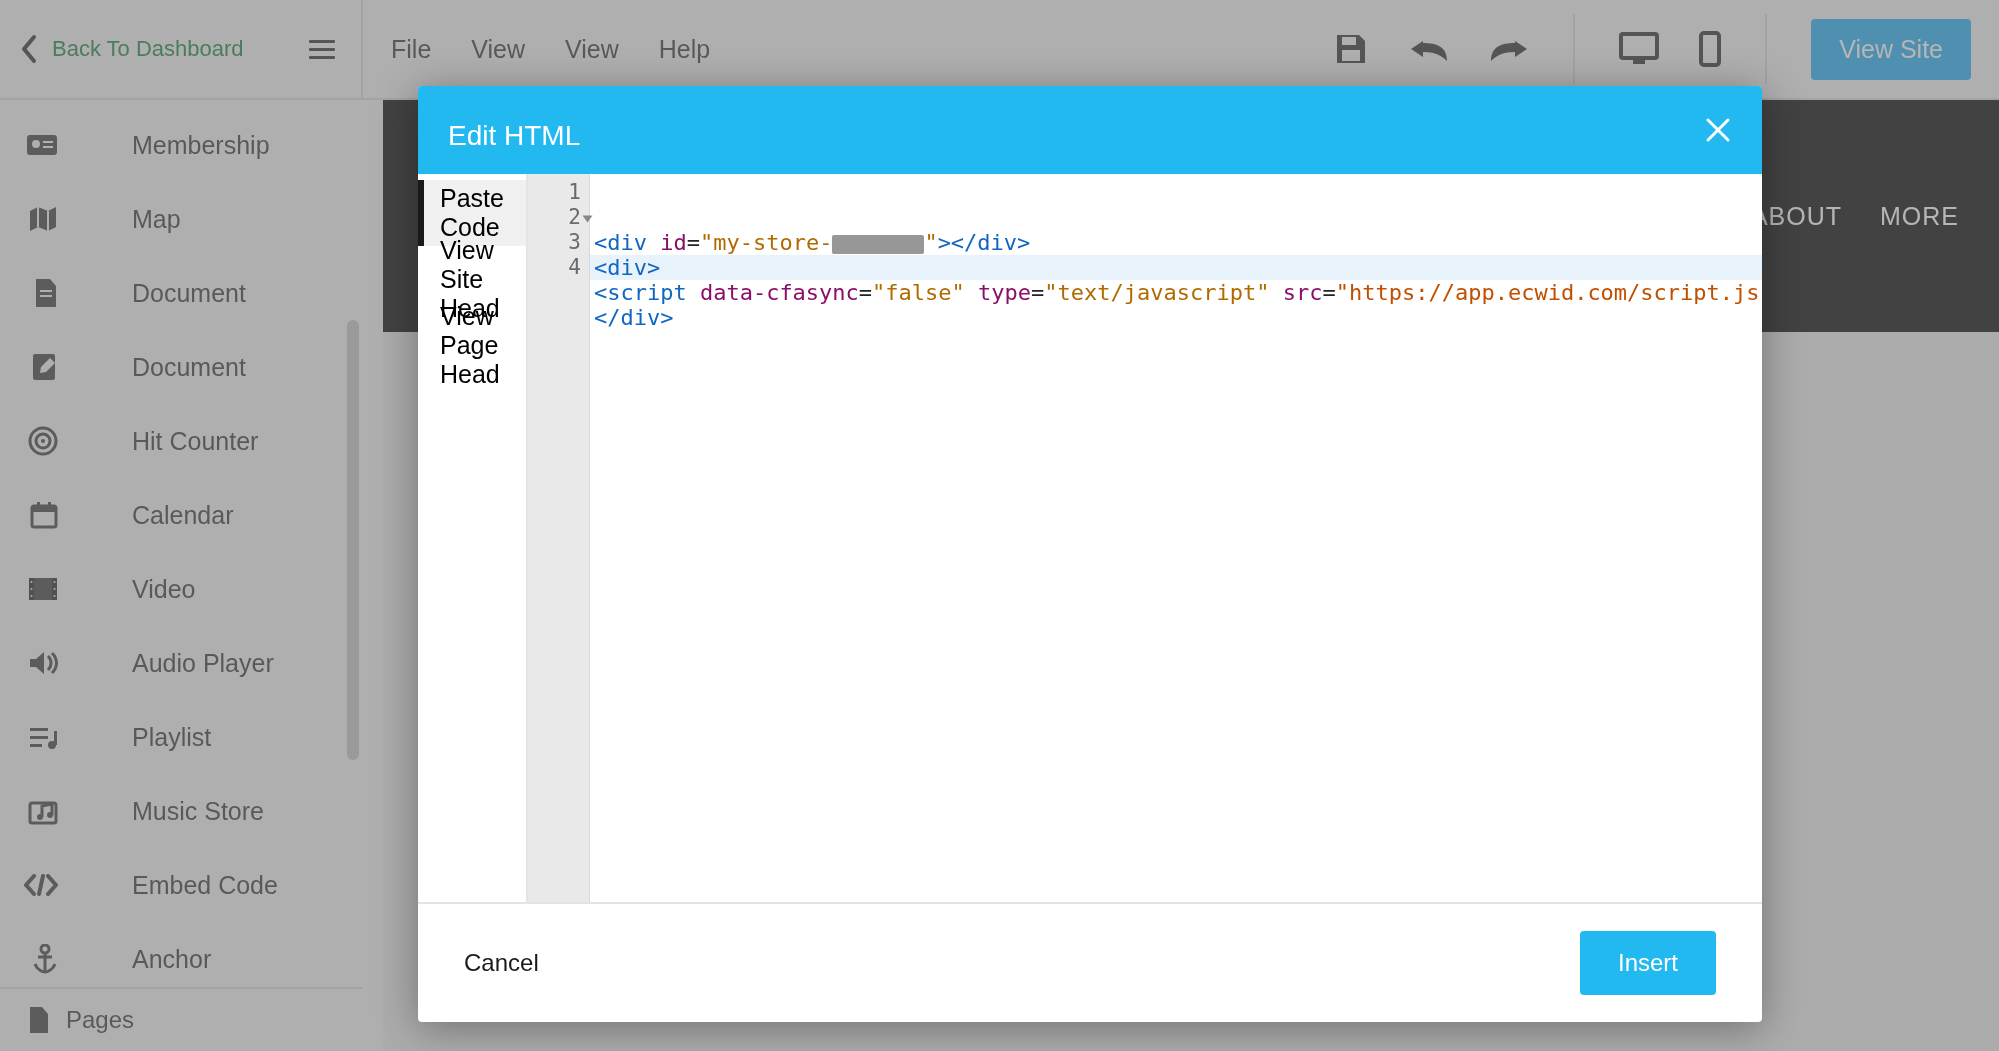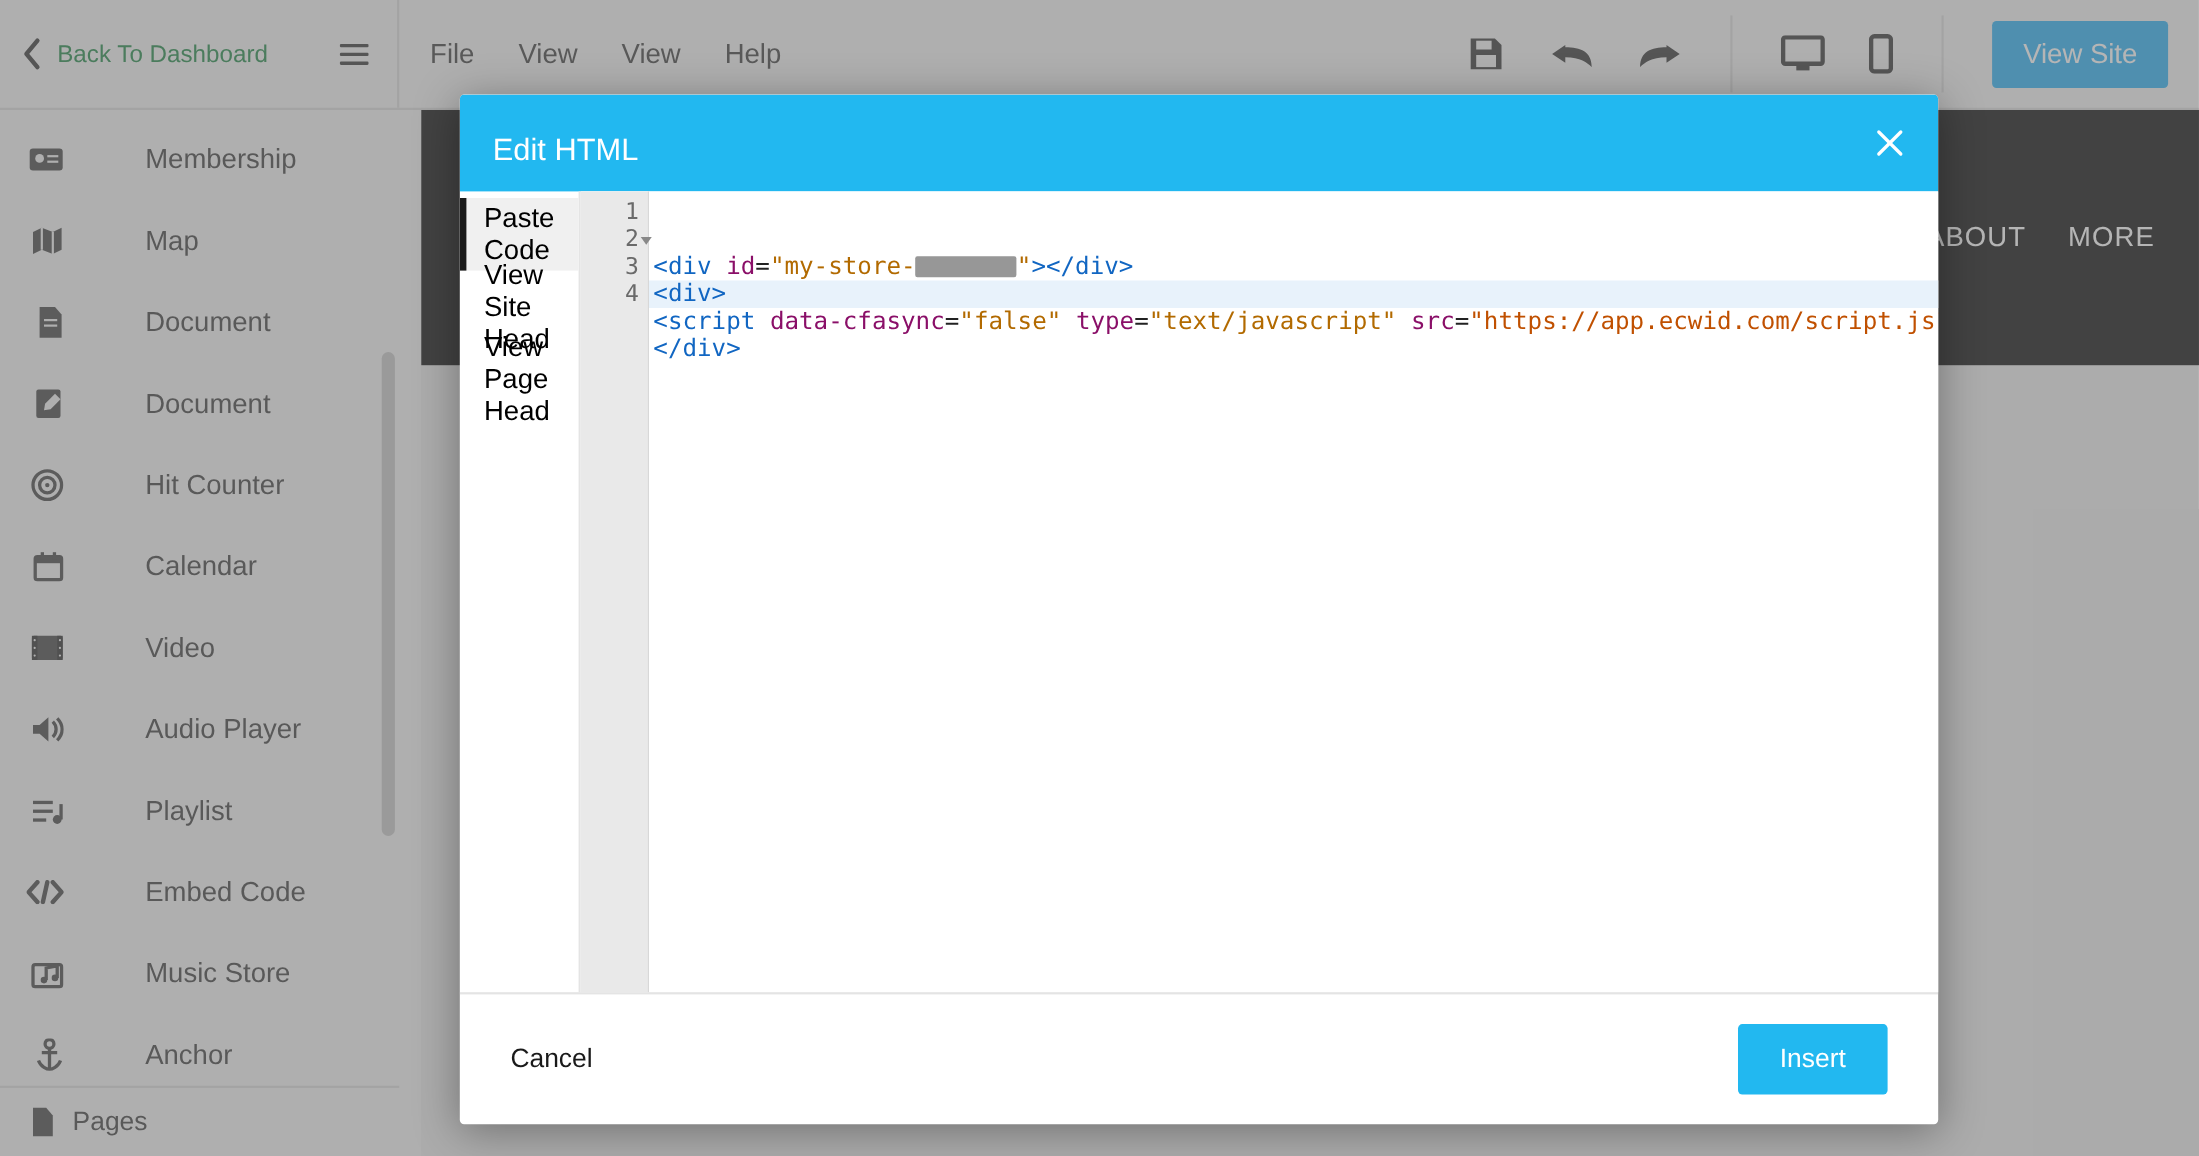--- a/index.html
+++ b/index.html
@@ -290,38 +290,38 @@
             <rect x="2" y="11" width="18" height="3" fill="#3a3a3a"></rect>
             <rect x="2" y="19" width="12" height="3" fill="#3a3a3a"></rect>
             <circle cx="24" cy="20" r="4" fill="#3a3a3a"></circle>
             <rect x="26" y="6" width="3" height="14" fill="#3a3a3a"></rect>
           </svg>
         </span>
       <span class="slabel">Playlist</span>
     </div>
     <div class="side-item">
       <span class="sicon">
-          <svg width="34" height="22" viewBox="0 0 34 22">
-            <polyline points="10,2 2,11 10,20" fill="none" stroke="#3a3a3a" stroke-width="4" stroke-linecap="round" stroke-linejoin="round"></polyline>
-            <polyline points="24,2 32,11 24,20" fill="none" stroke="#3a3a3a" stroke-width="4" stroke-linecap="round" stroke-linejoin="round"></polyline>
-            <line x1="19" y1="2" x2="15" y2="20" stroke="#3a3a3a" stroke-width="4" stroke-linecap="round"></line>
-          </svg>
-        </span>
-      <span class="slabel">Embed Code</span>
-    </div>
-    <div class="side-item">
-      <span class="sicon">
           <svg width="30" height="28" viewBox="0 0 30 28">
             <rect x="2" y="6" width="26" height="20" rx="2" fill="none" stroke="#3a3a3a" stroke-width="3"></rect>
             <circle cx="12" cy="20" r="3" fill="#3a3a3a"></circle>
             <circle cx="22" cy="18" r="3" fill="#3a3a3a"></circle>
             <path d="M14 20V9l10-2v11" fill="none" stroke="#3a3a3a" stroke-width="3"></path>
           </svg>
         </span>
       <span class="slabel">Music Store</span>
+    </div>
+    <div class="side-item">
+      <span class="sicon">
+          <svg width="34" height="22" viewBox="0 0 34 22">
+            <polyline points="10,2 2,11 10,20" fill="none" stroke="#3a3a3a" stroke-width="4" stroke-linecap="round" stroke-linejoin="round"></polyline>
+            <polyline points="24,2 32,11 24,20" fill="none" stroke="#3a3a3a" stroke-width="4" stroke-linecap="round" stroke-linejoin="round"></polyline>
+            <line x1="19" y1="2" x2="15" y2="20" stroke="#3a3a3a" stroke-width="4" stroke-linecap="round"></line>
+          </svg>
+        </span>
+      <span class="slabel">Embed Code</span>
     </div>
     <div class="side-item">
       <span class="sicon">
           <svg width="26" height="30" viewBox="0 0 26 30">
             <circle cx="13" cy="5" r="4" fill="none" stroke="#3a3a3a" stroke-width="3"></circle>
             <line x1="13" y1="9" x2="13" y2="28" stroke="#3a3a3a" stroke-width="3"></line>
             <line x1="6" y1="13" x2="20" y2="13" stroke="#3a3a3a" stroke-width="3"></line>
             <path d="M3 20c2 6 8 8 10 8s8-2 10-8" fill="none" stroke="#3a3a3a" stroke-width="3"></path>
           </svg>
         </span>

